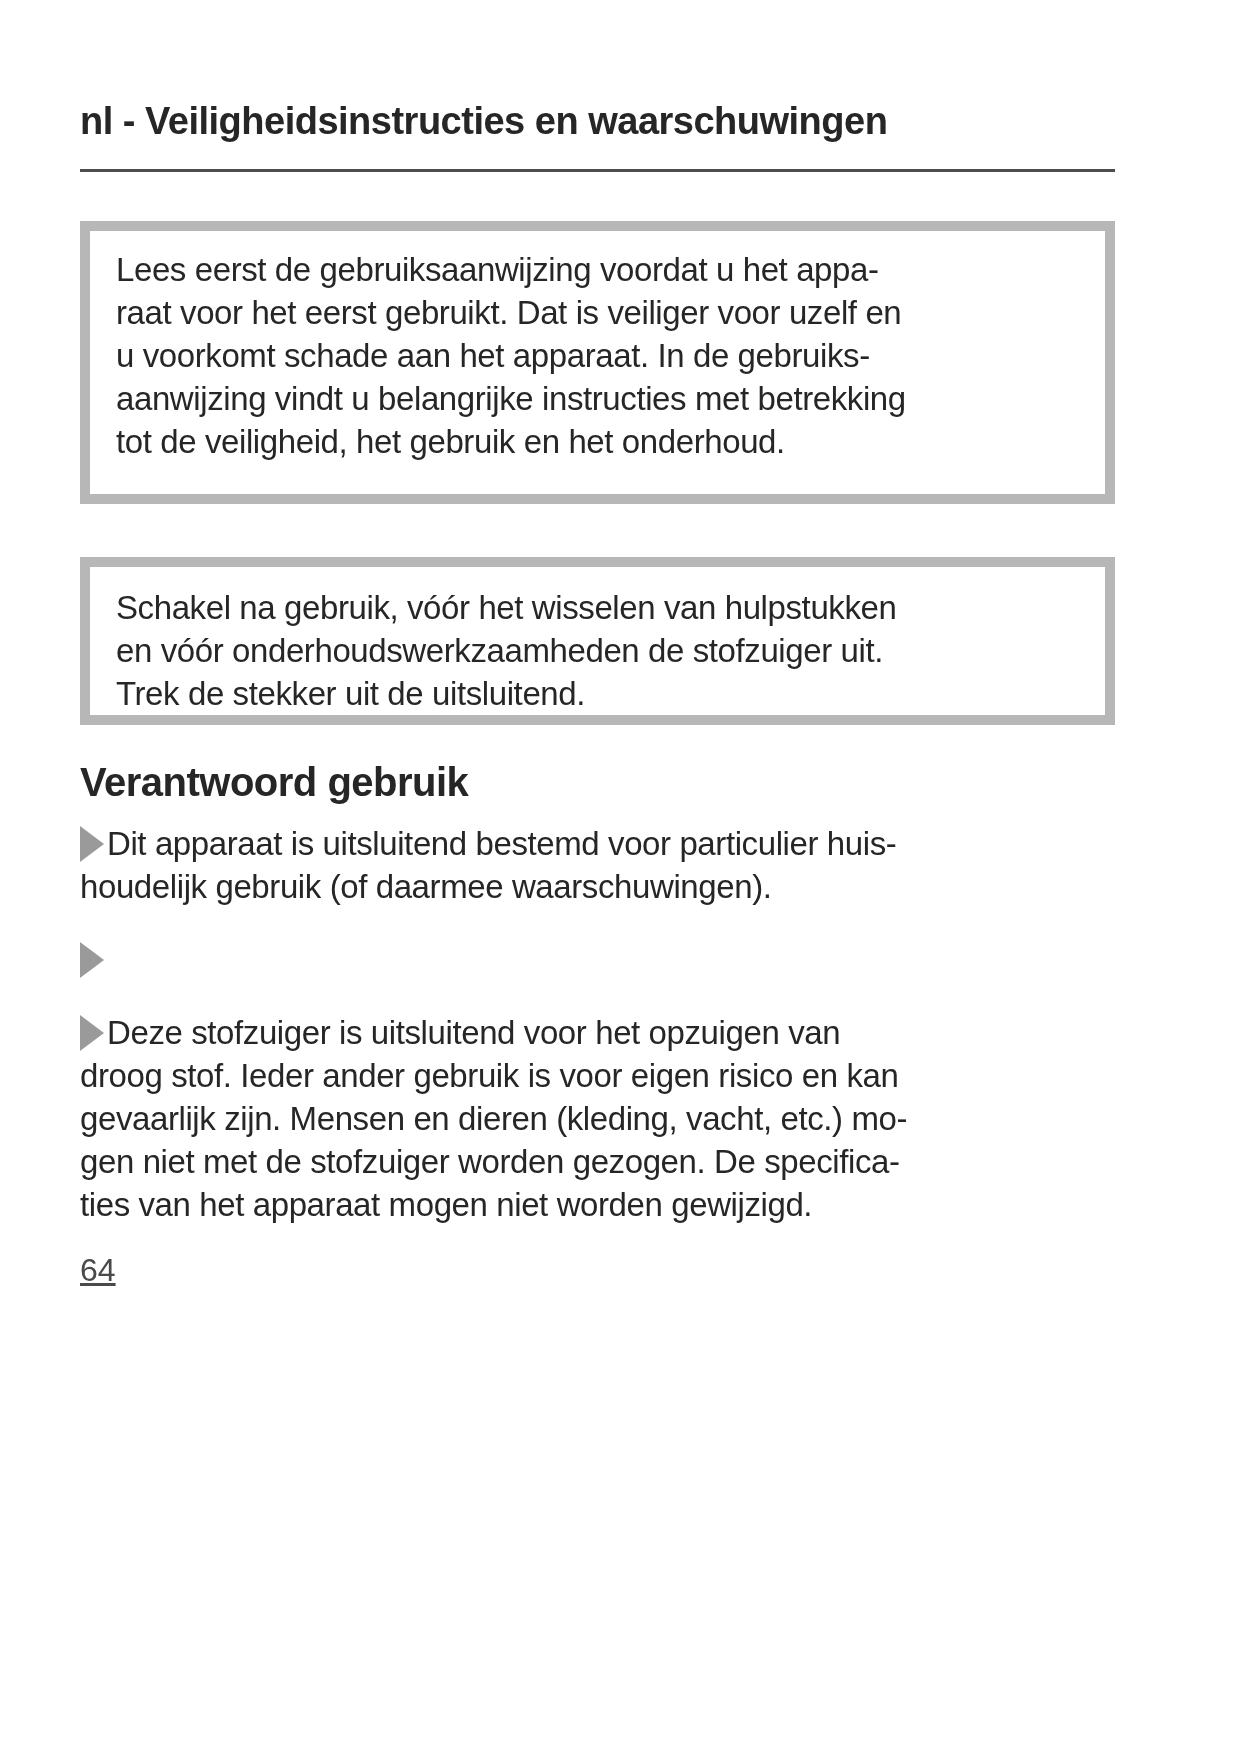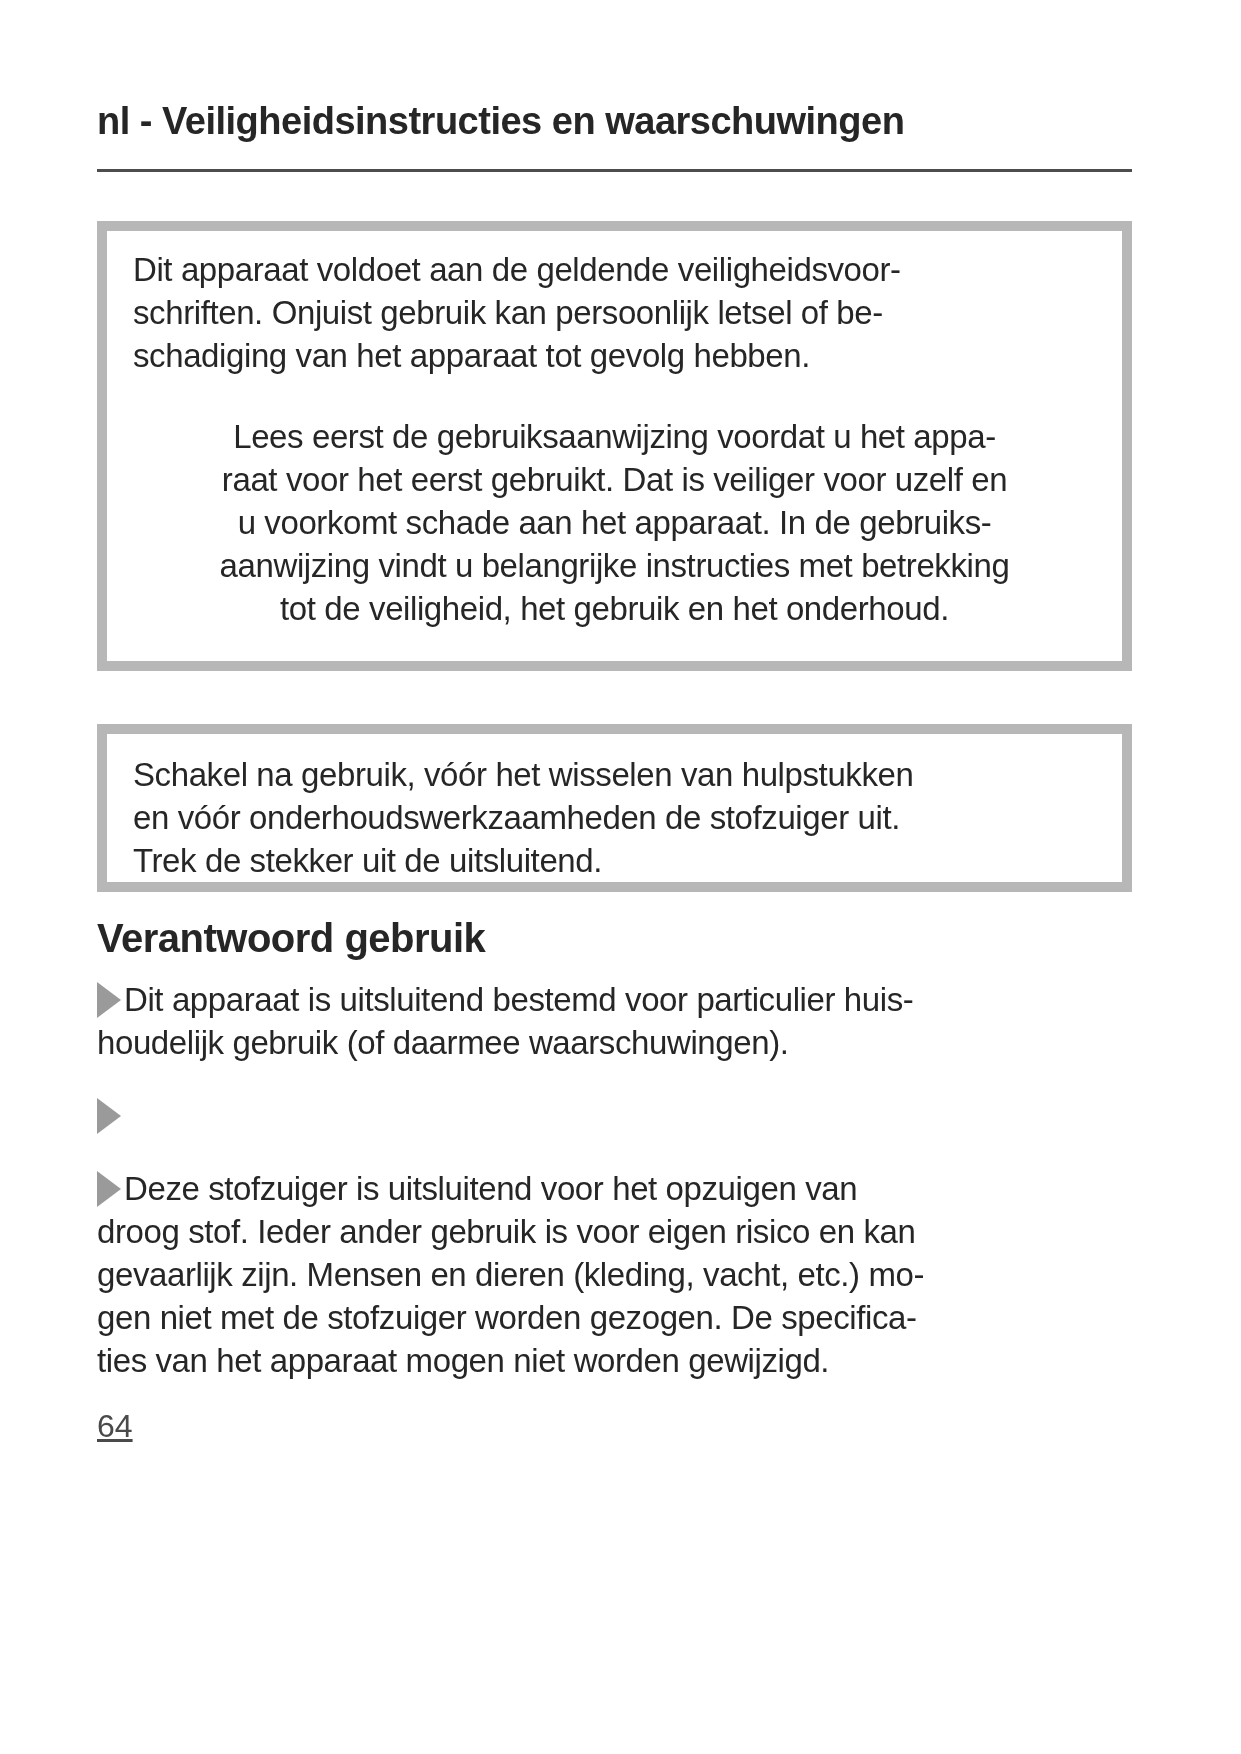--- a/index.html
+++ b/index.html
@@ -17,21 +17,21 @@
   }
   .page{
     position:relative;
     width:1241px;
     height:1754px;
     background:#ffffff;
     overflow:hidden;
   }
   .content{
     position:absolute;
-    left:97px;
+    left:80px;
     top:0;
     width:1035px;
   }
   .doc-title{
     padding-top:100px;
     font-size:38px;
     line-height:42px;
     font-weight:bold;
     letter-spacing:-0.5px;
     white-space:nowrap;
@@ -58,21 +58,21 @@
     line-height:43px;
     letter-spacing:-0.4px;
     white-space:pre-line;
     color:var(--text);
   }
   .warning-box .body-text + .body-text{
     margin-top:38px;
     text-align:center;
   }
   .section-heading{
-    margin-top:24px;
+    margin-top:35px;
     font-size:40px;
     line-height:44px;
     font-weight:bold;
     letter-spacing:-0.5px;
   }
   .bullet-item{
     margin-top:30px;
     font-size:33px;
     line-height:43px;
     letter-spacing:-0.4px;
@@ -104,23 +104,20 @@
 <body>
 
 <div class="page">
   <div class="content">
 
     <div class="doc-title">nl - Veiligheidsinstructies en waarschuwingen</div>
 
     <div class="header-rule"></div>
 
     <div class="warning-box box-1">
-      <p class="body-text">Dit apparaat voldoet aan de geldende veiligheidsvoor-
-schriften. Onjuist gebruik kan persoonlijk letsel of be-
-schadiging van het apparaat tot gevolg hebben.</p>
       <p class="body-text">Lees eerst de gebruiksaanwijzing voordat u het appa-
 raat voor het eerst gebruikt. Dat is veiliger voor uzelf en
 u voorkomt schade aan het apparaat. In de gebruiks-
 aanwijzing vindt u belangrijke instructies met betrekking
 tot de veiligheid, het gebruik en het onderhoud.</p>
     </div>
 
     <div class="warning-box box-2">
       <p class="body-text">Schakel na gebruik, vóór het wisselen van hulpstukken
 en vóór onderhoudswerkzaamheden de stofzuiger uit.

